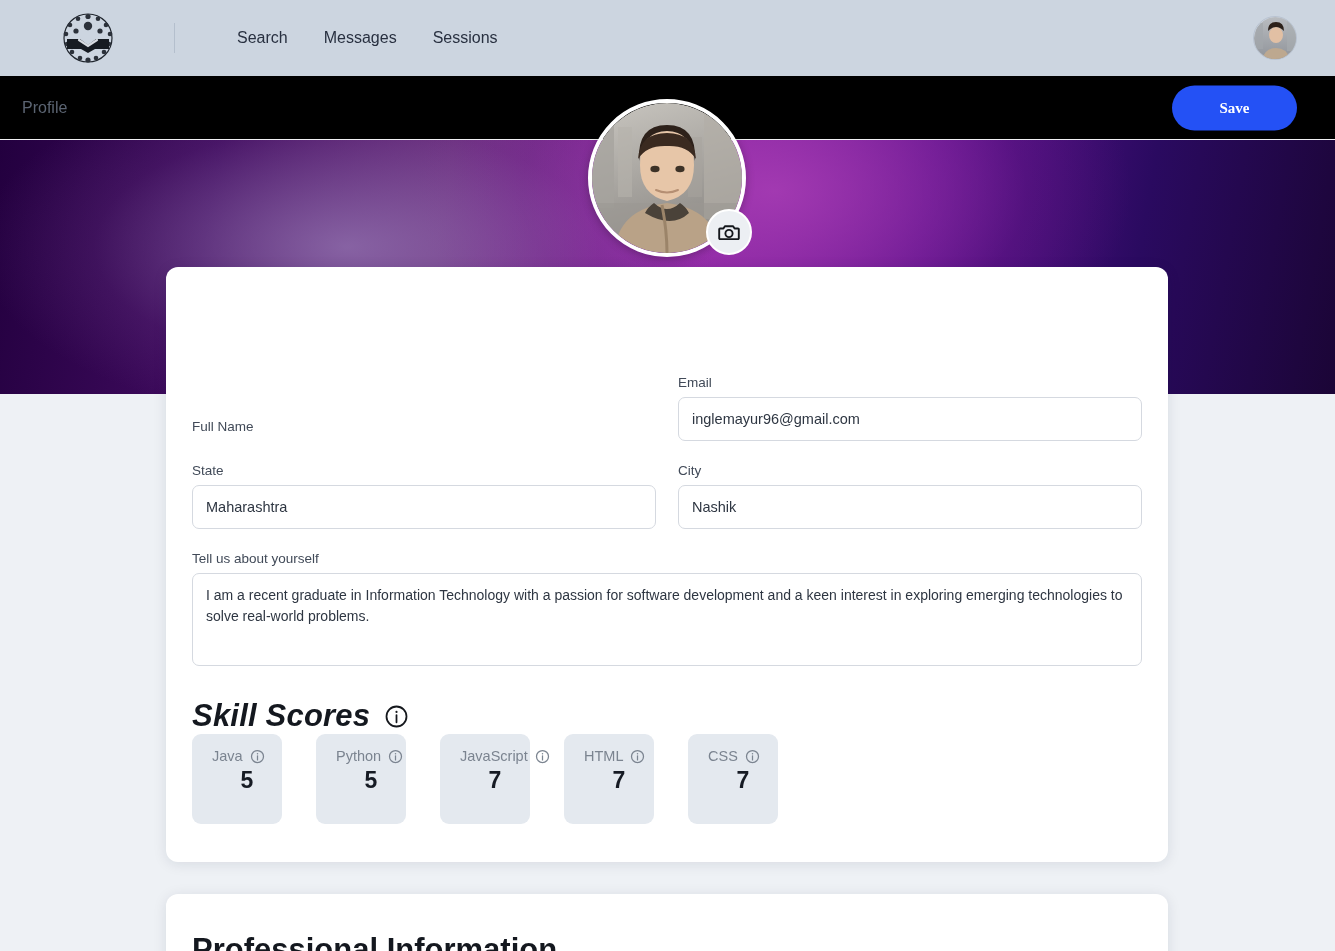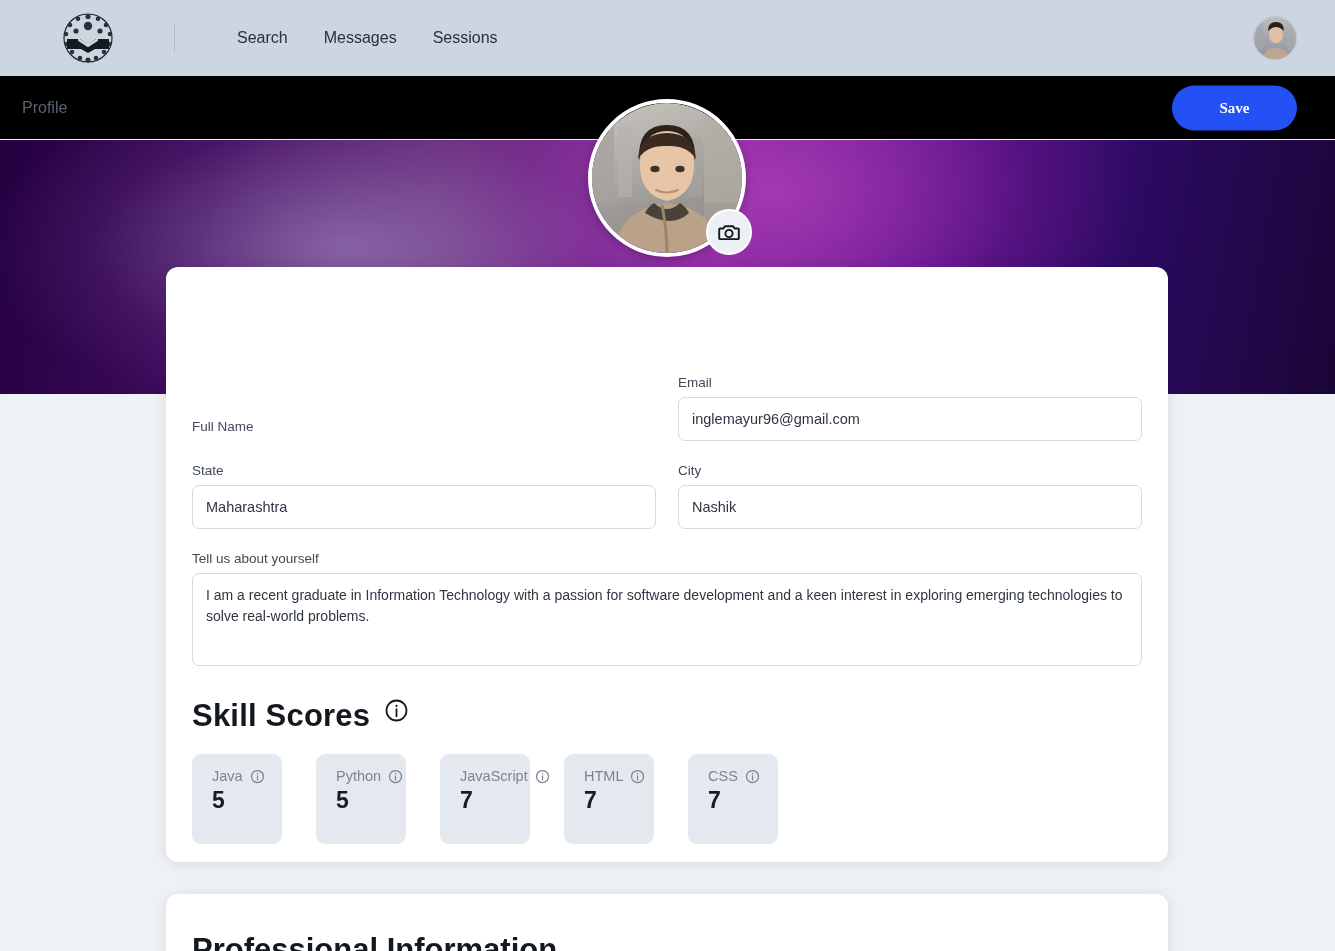--- a/index.html
+++ b/index.html
@@ -182,32 +182,32 @@
     line-height: 1.48;
     color: #2e3642;
     font-family: "Liberation Sans", sans-serif;
     resize: none;
     outline: none;
     background: #fff;
   }
 
   .skills-head {
     display: flex;
-    align-items: flex-start;
+    align-items: center;
     gap: 14px;
     margin-top: 28px;
-    margin-bottom: 20px;
+    font-style: italic;
   }
   .skills-title {
     font-size: 31px;
     font-weight: 700;
     color: #14181f;
     letter-spacing: .2px;
   }
-  .skill-cards { display: flex; gap: 34px; }
+  .skill-cards { display: flex; gap: 34px; text-align: center; }
   .skill-card {
     background: #e4e9ef;
     border-radius: 9px;
     width: 90px;
     height: 90px;
     padding: 14px 0 0 20px;
   }
   .skill-name-row {
     display: flex;
     align-items: center;

